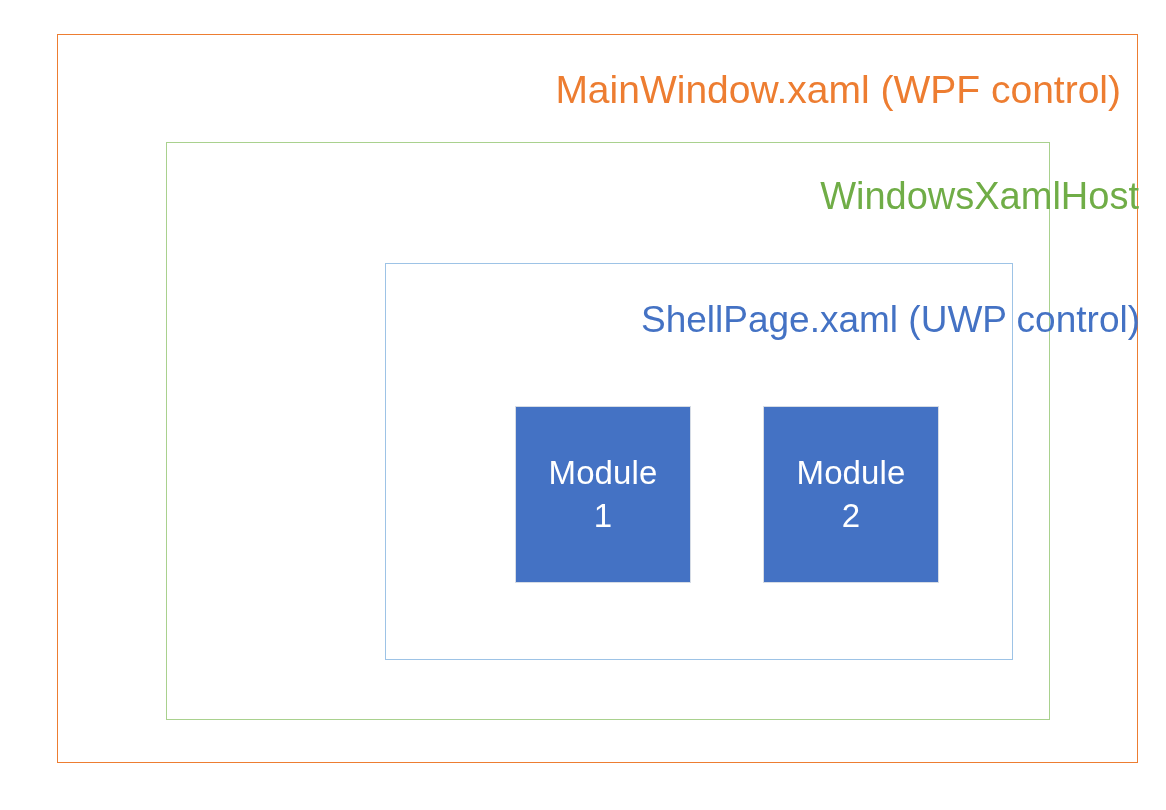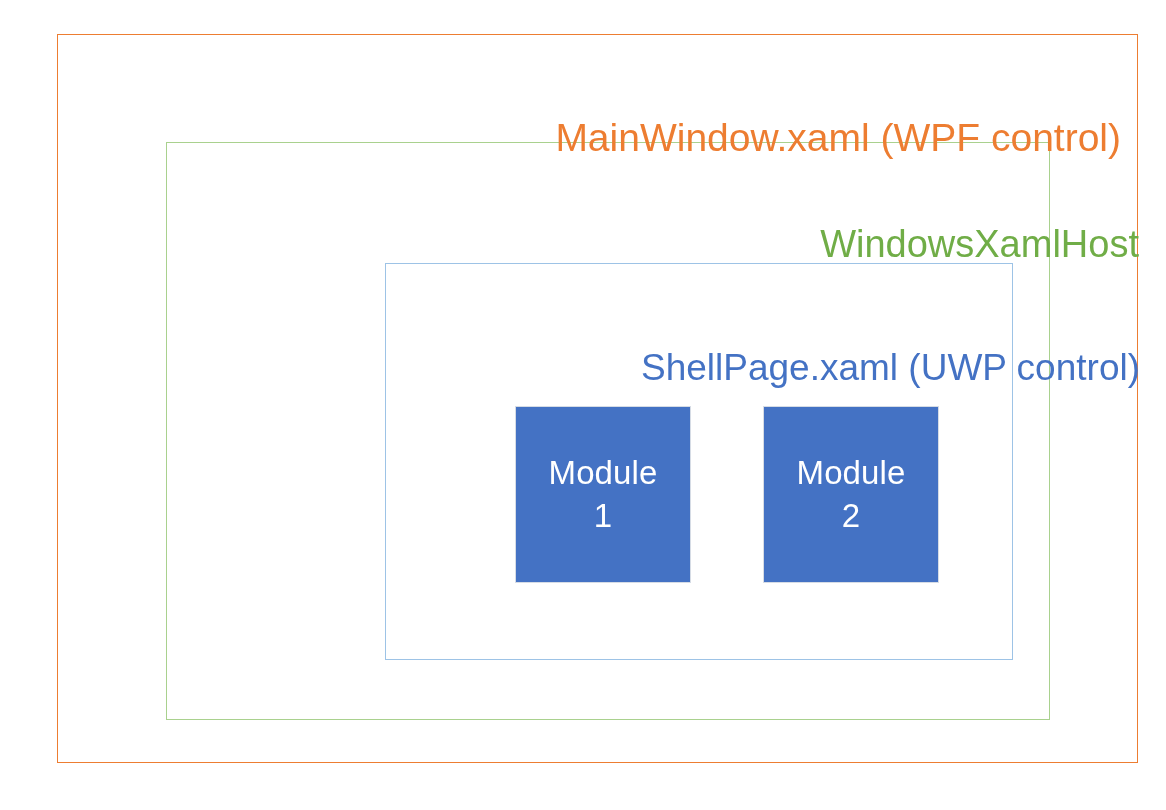--- a/index.html
+++ b/index.html
@@ -58,21 +58,20 @@
     border: 1.6px solid #9DC3E6;
     box-sizing: border-box;
     background: transparent;
   }
 
   
   .label {
     position: absolute;
     white-space: nowrap;
     line-height: 1.0;
-    margin-top: 48px;
   }
   .label-wpf {
     right: 45px;
     top: 70px;
     font-size: 39px;
     color: #ED7D31;
   }
   .label-xamlhost {
     right: 27px;
     top: 177px;

